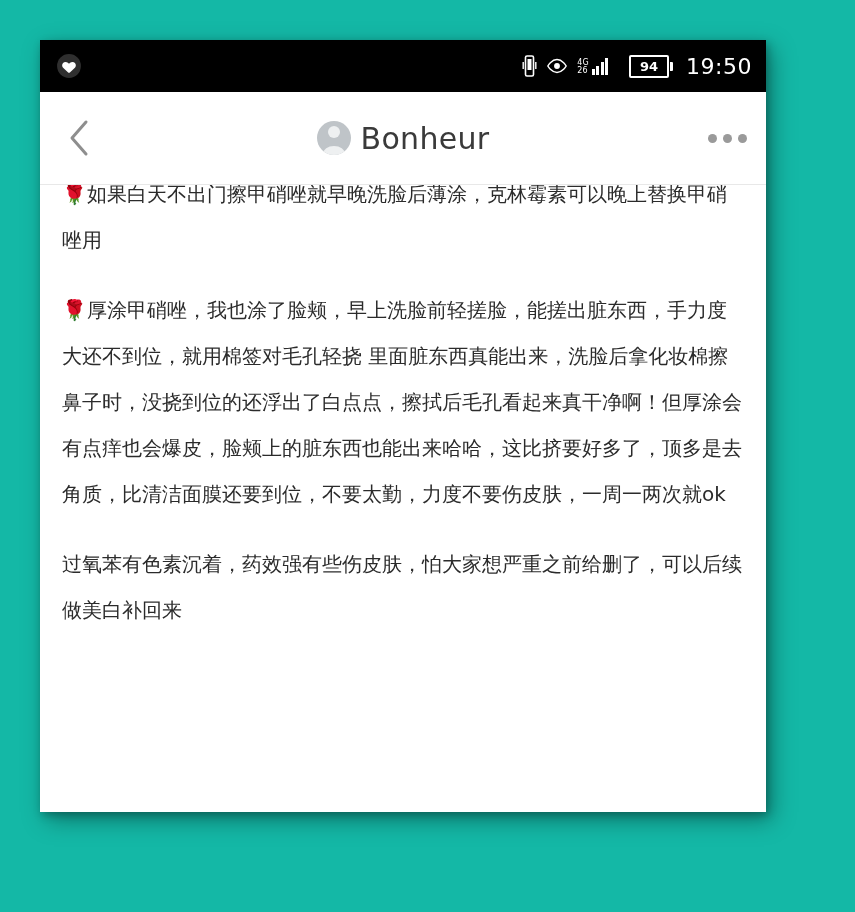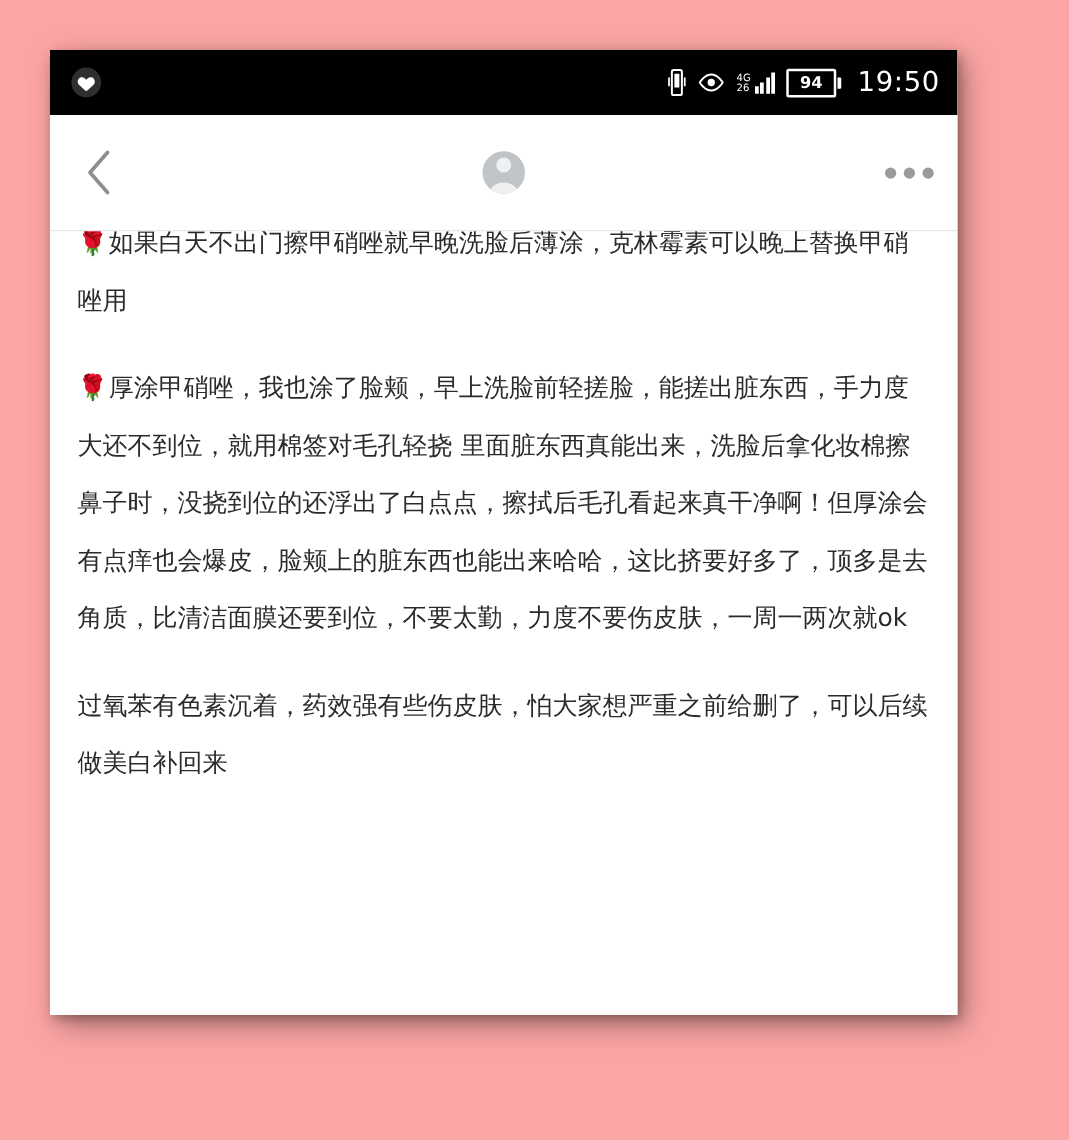--- a/index.html
+++ b/index.html
@@ -7,21 +7,21 @@
     padding: 0;
     background: #ffffff;
     width: 855px;
     height: 912px;
     font-family: "DejaVu Sans", "Liberation Sans", sans-serif;
   }
   #page {
     position: relative;
     width: 855px;
     height: 912px;
-    background: #fca5a5;
+    background: #14b8a6;
     overflow: hidden;
   }
   .phone {
     position: absolute;
     left: 40px;
     top: 40px;
     width: 726px;
     height: 772px;
     background: #ffffff;
     box-shadow: 6px 8px 22px rgba(0,0,0,0.35), 2px 3px 8px rgba(0,0,0,0.25);
@@ -69,20 +69,21 @@
   .bars { display: flex; align-items: flex-end; gap: 1.5px; height: 18px; }
   .bars i { width: 3px; background: #ffffff; display:block; }
   .bars i:nth-child(1){ height: 6px; }
   .bars i:nth-child(2){ height: 9px; }
   .bars i:nth-child(3){ height: 13px; }
   .bars i:nth-child(4){ height: 17px; }
   .battery {
     display: flex;
     align-items: center;
     gap: 1px;
+    margin-left: 12px;
   }
   .battery-body {
     border: 2px solid #ffffff;
     border-radius: 2px;
     padding: 0 3px;
     height: 19px;
     min-width: 30px;
     display: flex;
     align-items: center;
     justify-content: center;
@@ -255,20 +256,21 @@
     </div>
 
     <div class="navbar">
       <div class="nav-back">
         <svg class="chev" viewBox="0 0 22 38">
           <polyline points="18,3 4,19 18,35" fill="none" stroke="#8e8e8e" stroke-width="3" stroke-linecap="round" stroke-linejoin="round"></polyline>
         </svg>
       </div>
       <div class="nav-title-wrap">
         <div class="nav-avatar"></div>
+        <div class="nav-title">Bonheur</div>
       </div>
       <div class="nav-more">
         <span></span>
         <span></span>
         <span></span>
       </div>
     </div>
 
     <div class="content">
       <div class="clip-top">

